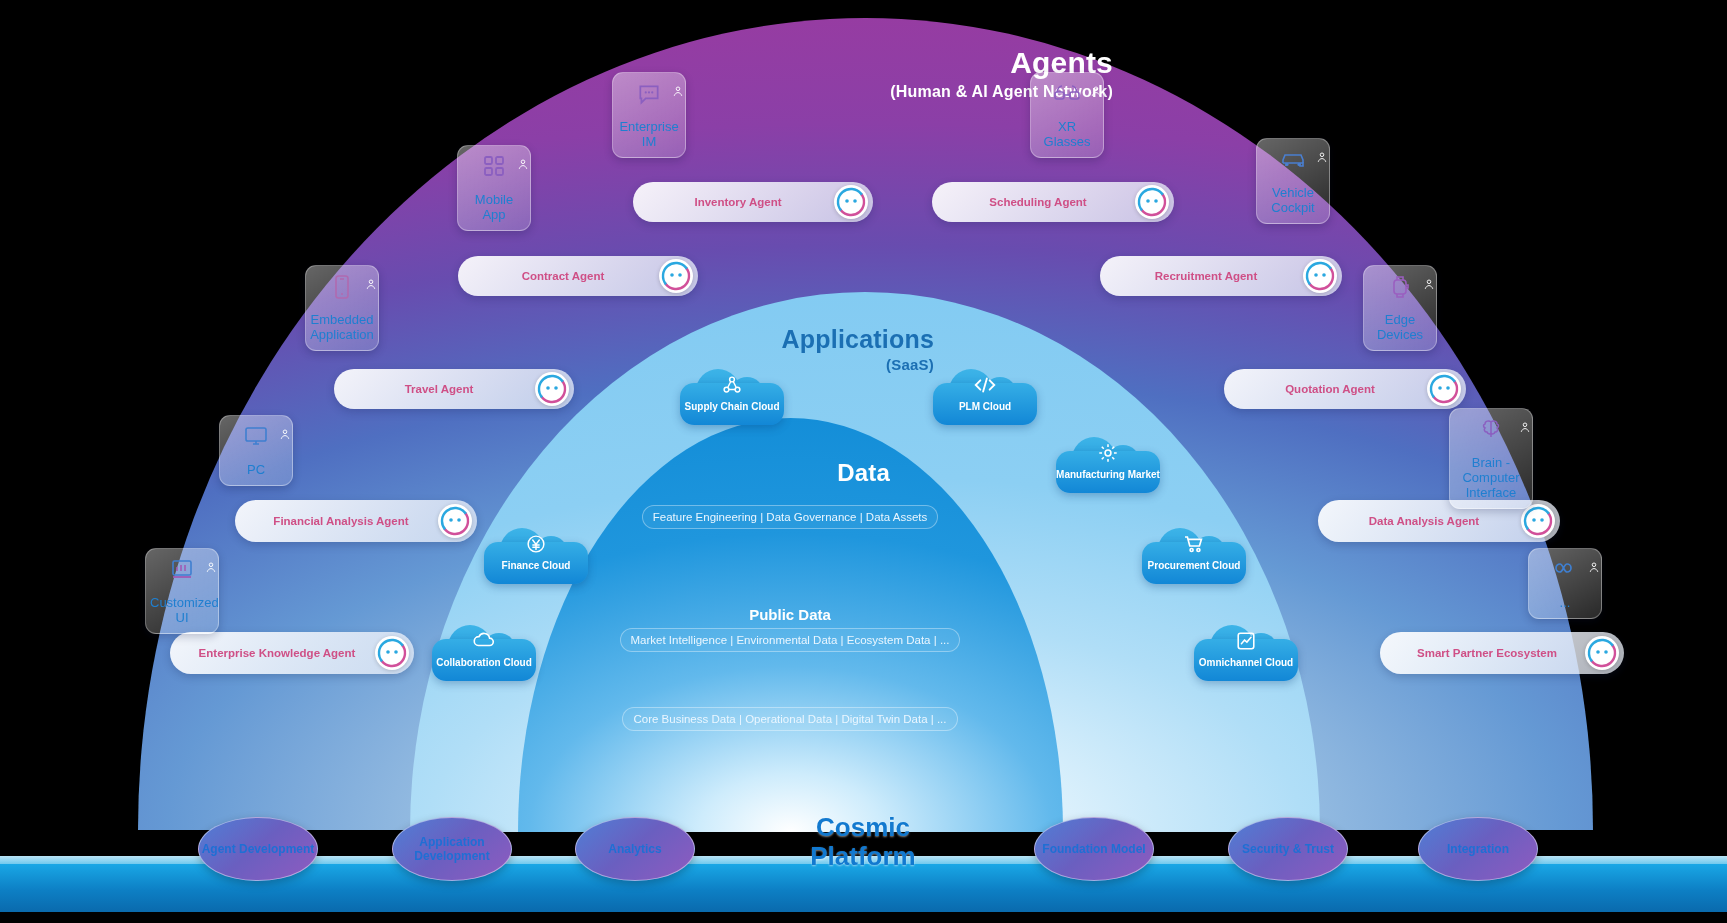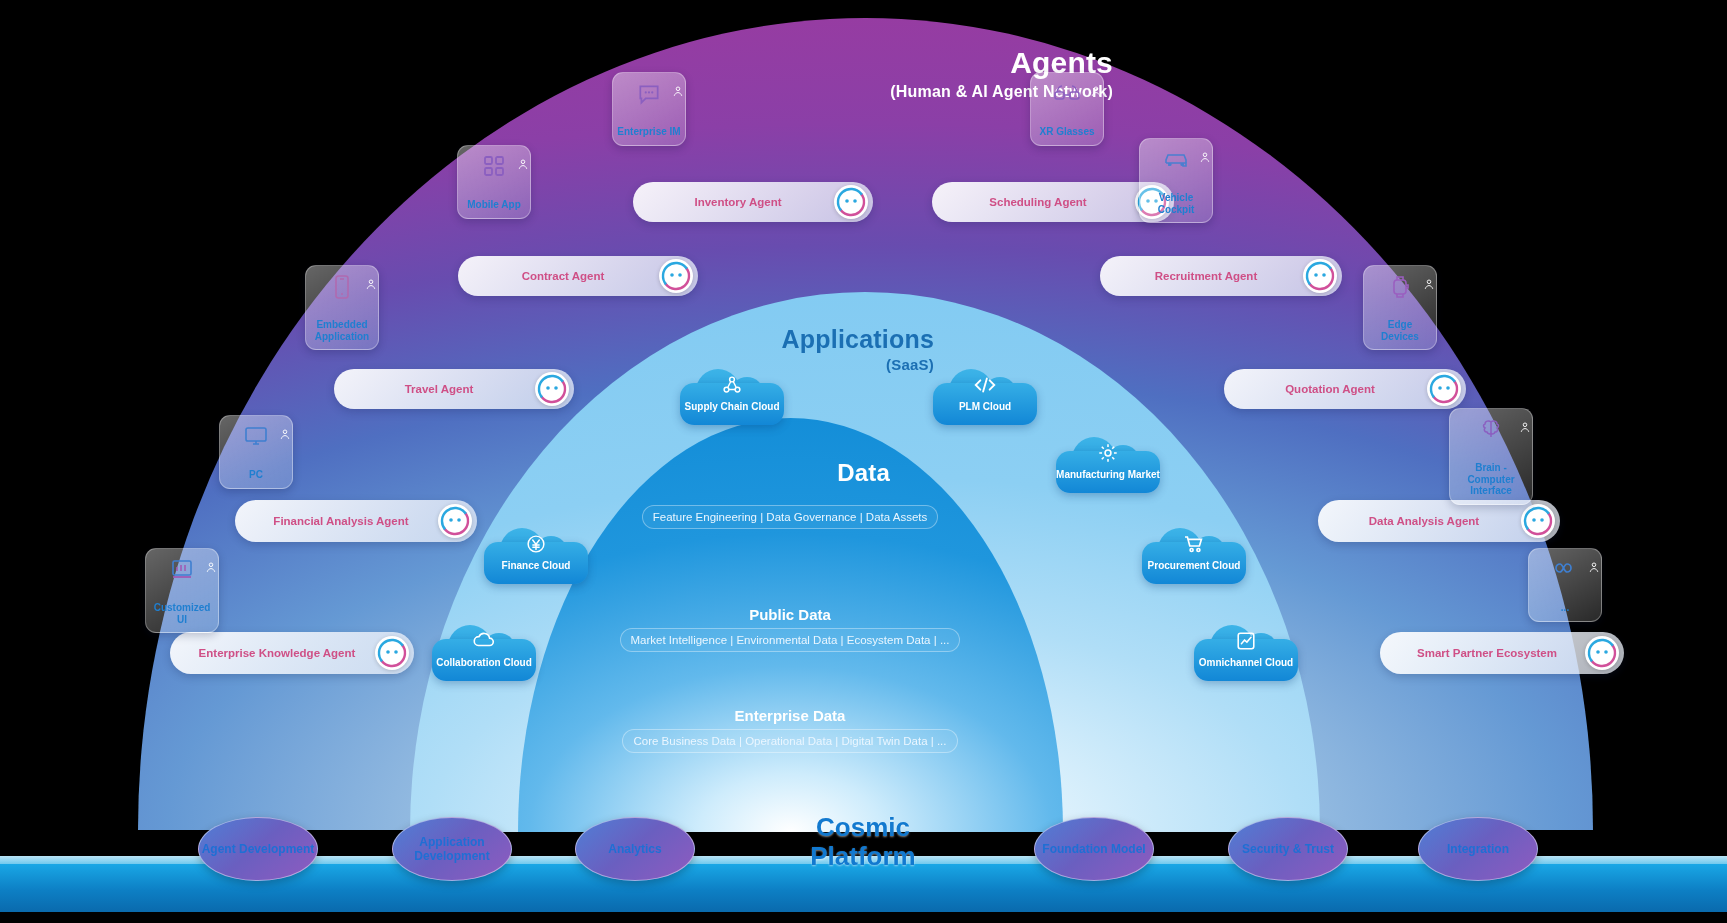--- a/index.html
+++ b/index.html
@@ -69,21 +69,21 @@
   .pill .face svg{display:block;width:34px;height:34px;}
 
   
   .tile{position:absolute;width:64px;border-radius:11px;
     background:linear-gradient(150deg,rgba(255,255,255,.40),rgba(255,255,255,.16));
     border:1px solid rgba(255,255,255,.30);box-shadow:0 3px 9px rgba(10,20,60,.22);
     padding:8px 4px 7px;text-align:center;}
   .tile .gl{display:block;height:28px;position:relative;}
   .tile .gl svg{position:absolute;left:50%;top:0;transform:translateX(-50%);}
   .tile .person{position:absolute;right:3px;top:4px;}
-  .tile .lbl{display:block;margin-top:17px;font-size:10px;font-weight:bold;color:#1f7fd0;line-height:1.15;}
+  .tile .lbl{display:block;margin-top:11px;font-size:13px;font-weight:normal;color:#1f7fd0;line-height:1.15;}
 
   
   .cloud{position:absolute;width:104px;height:64px;}
   .cloud .shape{position:absolute;left:0;top:14px;width:104px;height:42px;border-radius:14px;
     background:linear-gradient(180deg,#35aee6,#1287d6);box-shadow:0 3px 8px rgba(10,60,120,.3);}
   .cloud .b1{position:absolute;left:16px;top:0;width:44px;height:44px;border-radius:50%;
     background:linear-gradient(180deg,#3db4e8,#1d95da);}
   .cloud .b2{position:absolute;left:50px;top:8px;width:34px;height:34px;border-radius:50%;
     background:linear-gradient(180deg,#39b1e7,#1a92d9);}
   .cloud .ic{position:absolute;left:0;top:5px;width:104px;text-align:center;z-index:3;}
@@ -120,21 +120,20 @@
   <div class="ttl" id="t-data">Data</div>
 
   <div class="dblk" id="d1">
     <div><span class="sub">Feature Engineering | Data Governance | Data Assets</span></div>
   </div>
   <div class="dblk" id="d2">
     <div class="h">Public Data</div>
     <div><span class="sub">Market Intelligence | Environmental Data | Ecosystem Data | ...</span></div>
   </div>
   <div class="dblk" id="d3">
-    <div class="h">Enterprise Data</div>
     <div><span class="sub">Core Business Data | Operational Data | Digital Twin Data | ...</span></div>
   </div>
 
   <div class="pill" style="left:633px;top:182px;width:178px;height:40px;">
     <span>Inventory Agent</span>
     <span class="face">
         <svg viewBox="0 0 34 34">
           <circle cx="17" cy="17" r="13" fill="none" stroke="#d1509a" stroke-width="2.4" stroke-dasharray="42 60" transform="rotate(-40 17 17)"></circle>
           <circle cx="17" cy="17" r="13" fill="none" stroke="#2aa8e0" stroke-width="2.4" stroke-dasharray="42 60" transform="rotate(140 17 17)"></circle>
           <circle cx="13" cy="16" r="1.8" fill="#2aa8e0"></circle>
@@ -288,21 +287,21 @@
       <span class="person">
           <svg width="13" height="13" viewBox="0 0 24 24" fill="none" stroke="#fff" stroke-width="1.7">
             <circle cx="12" cy="7" r="3.3"></circle>
             <path d="M5 20c1.5-4 4-6 7-6s5.5 2 7 6"></path>
           </svg>
         </span>
     </span>
     <span class="lbl">Mobile App</span>
   </div>
 
-  <div class="tile" style="left:1139px;top:138px;">
+  <div class="tile" style="left:1256px;top:138px;">
     <span class="gl">
         <svg width="28" height="24" viewBox="0 0 28 24" fill="none" stroke="#4a7fd0" stroke-width="1.6">
           <path d="M4 16v-3l2-5h16l2 5v3"></path>
           <path d="M4 16h20v3h-3v-3M7 19v-3H4"></path>
           <circle cx="8" cy="17.5" r="1.6" fill="#4a7fd0" stroke="none"></circle>
           <circle cx="20" cy="17.5" r="1.6" fill="#4a7fd0" stroke="none"></circle>
         </svg>
       <span class="person">
           <svg width="13" height="13" viewBox="0 0 24 24" fill="none" stroke="#fff" stroke-width="1.7">
             <circle cx="12" cy="7" r="3.3"></circle>

